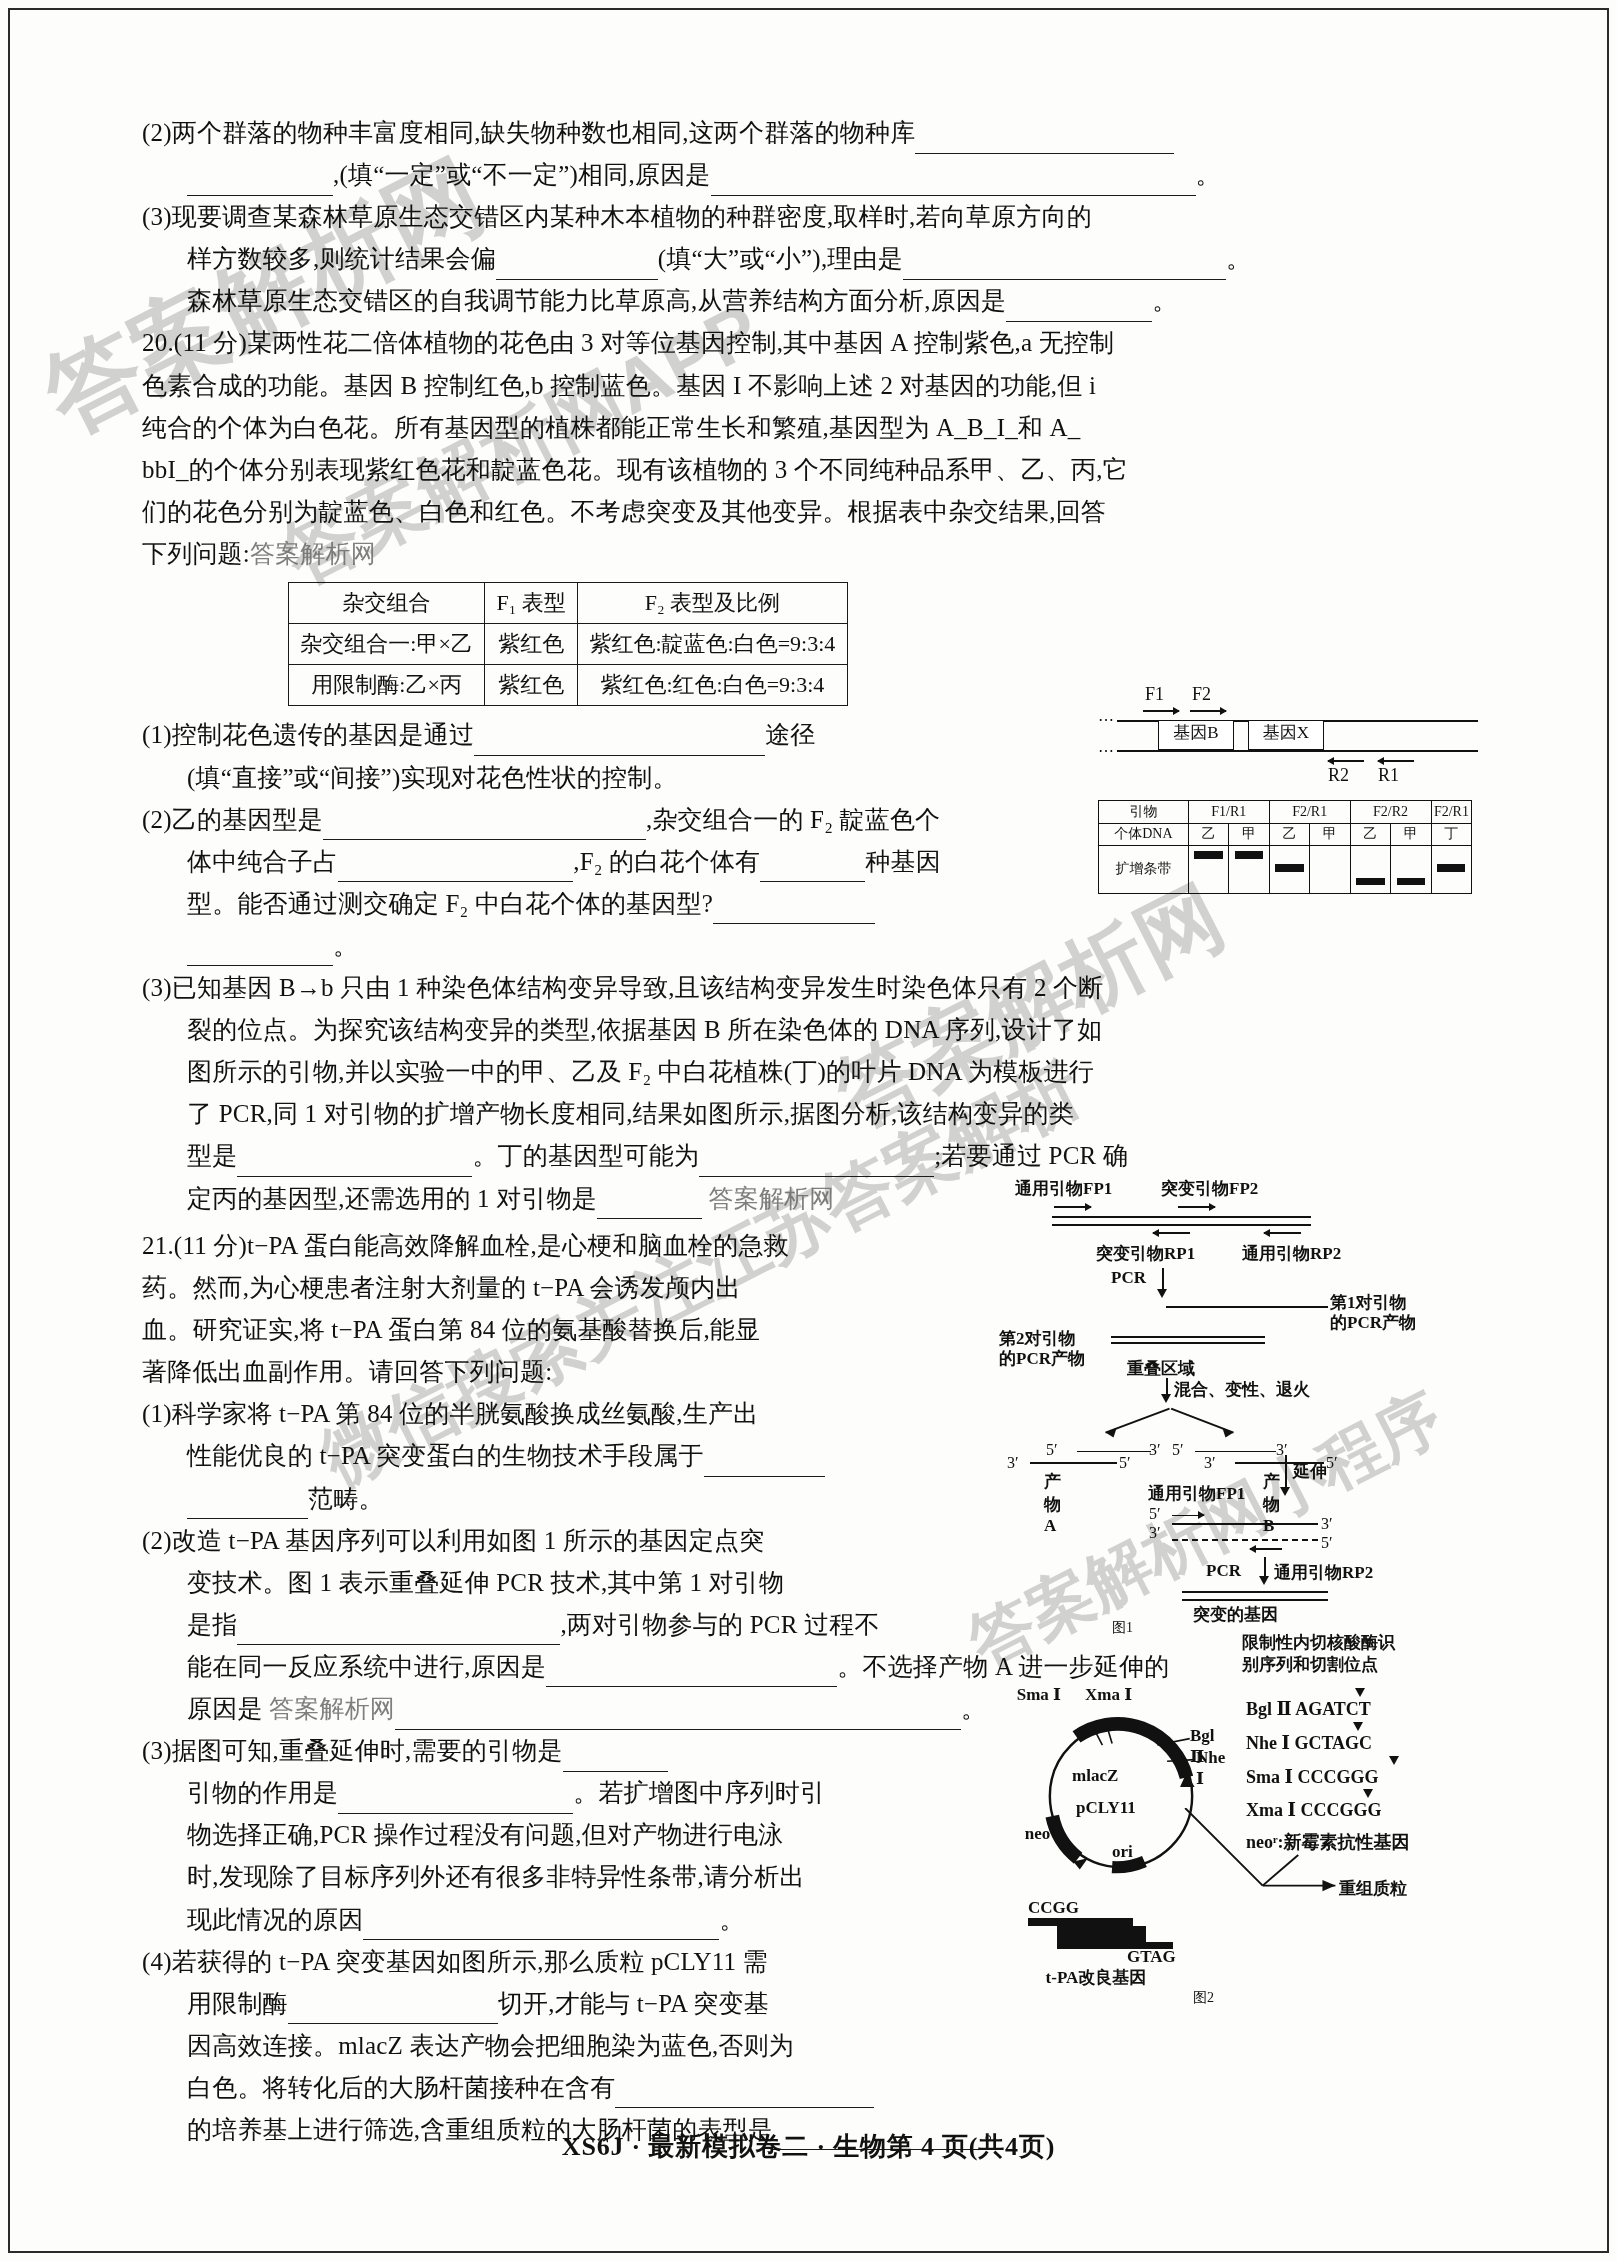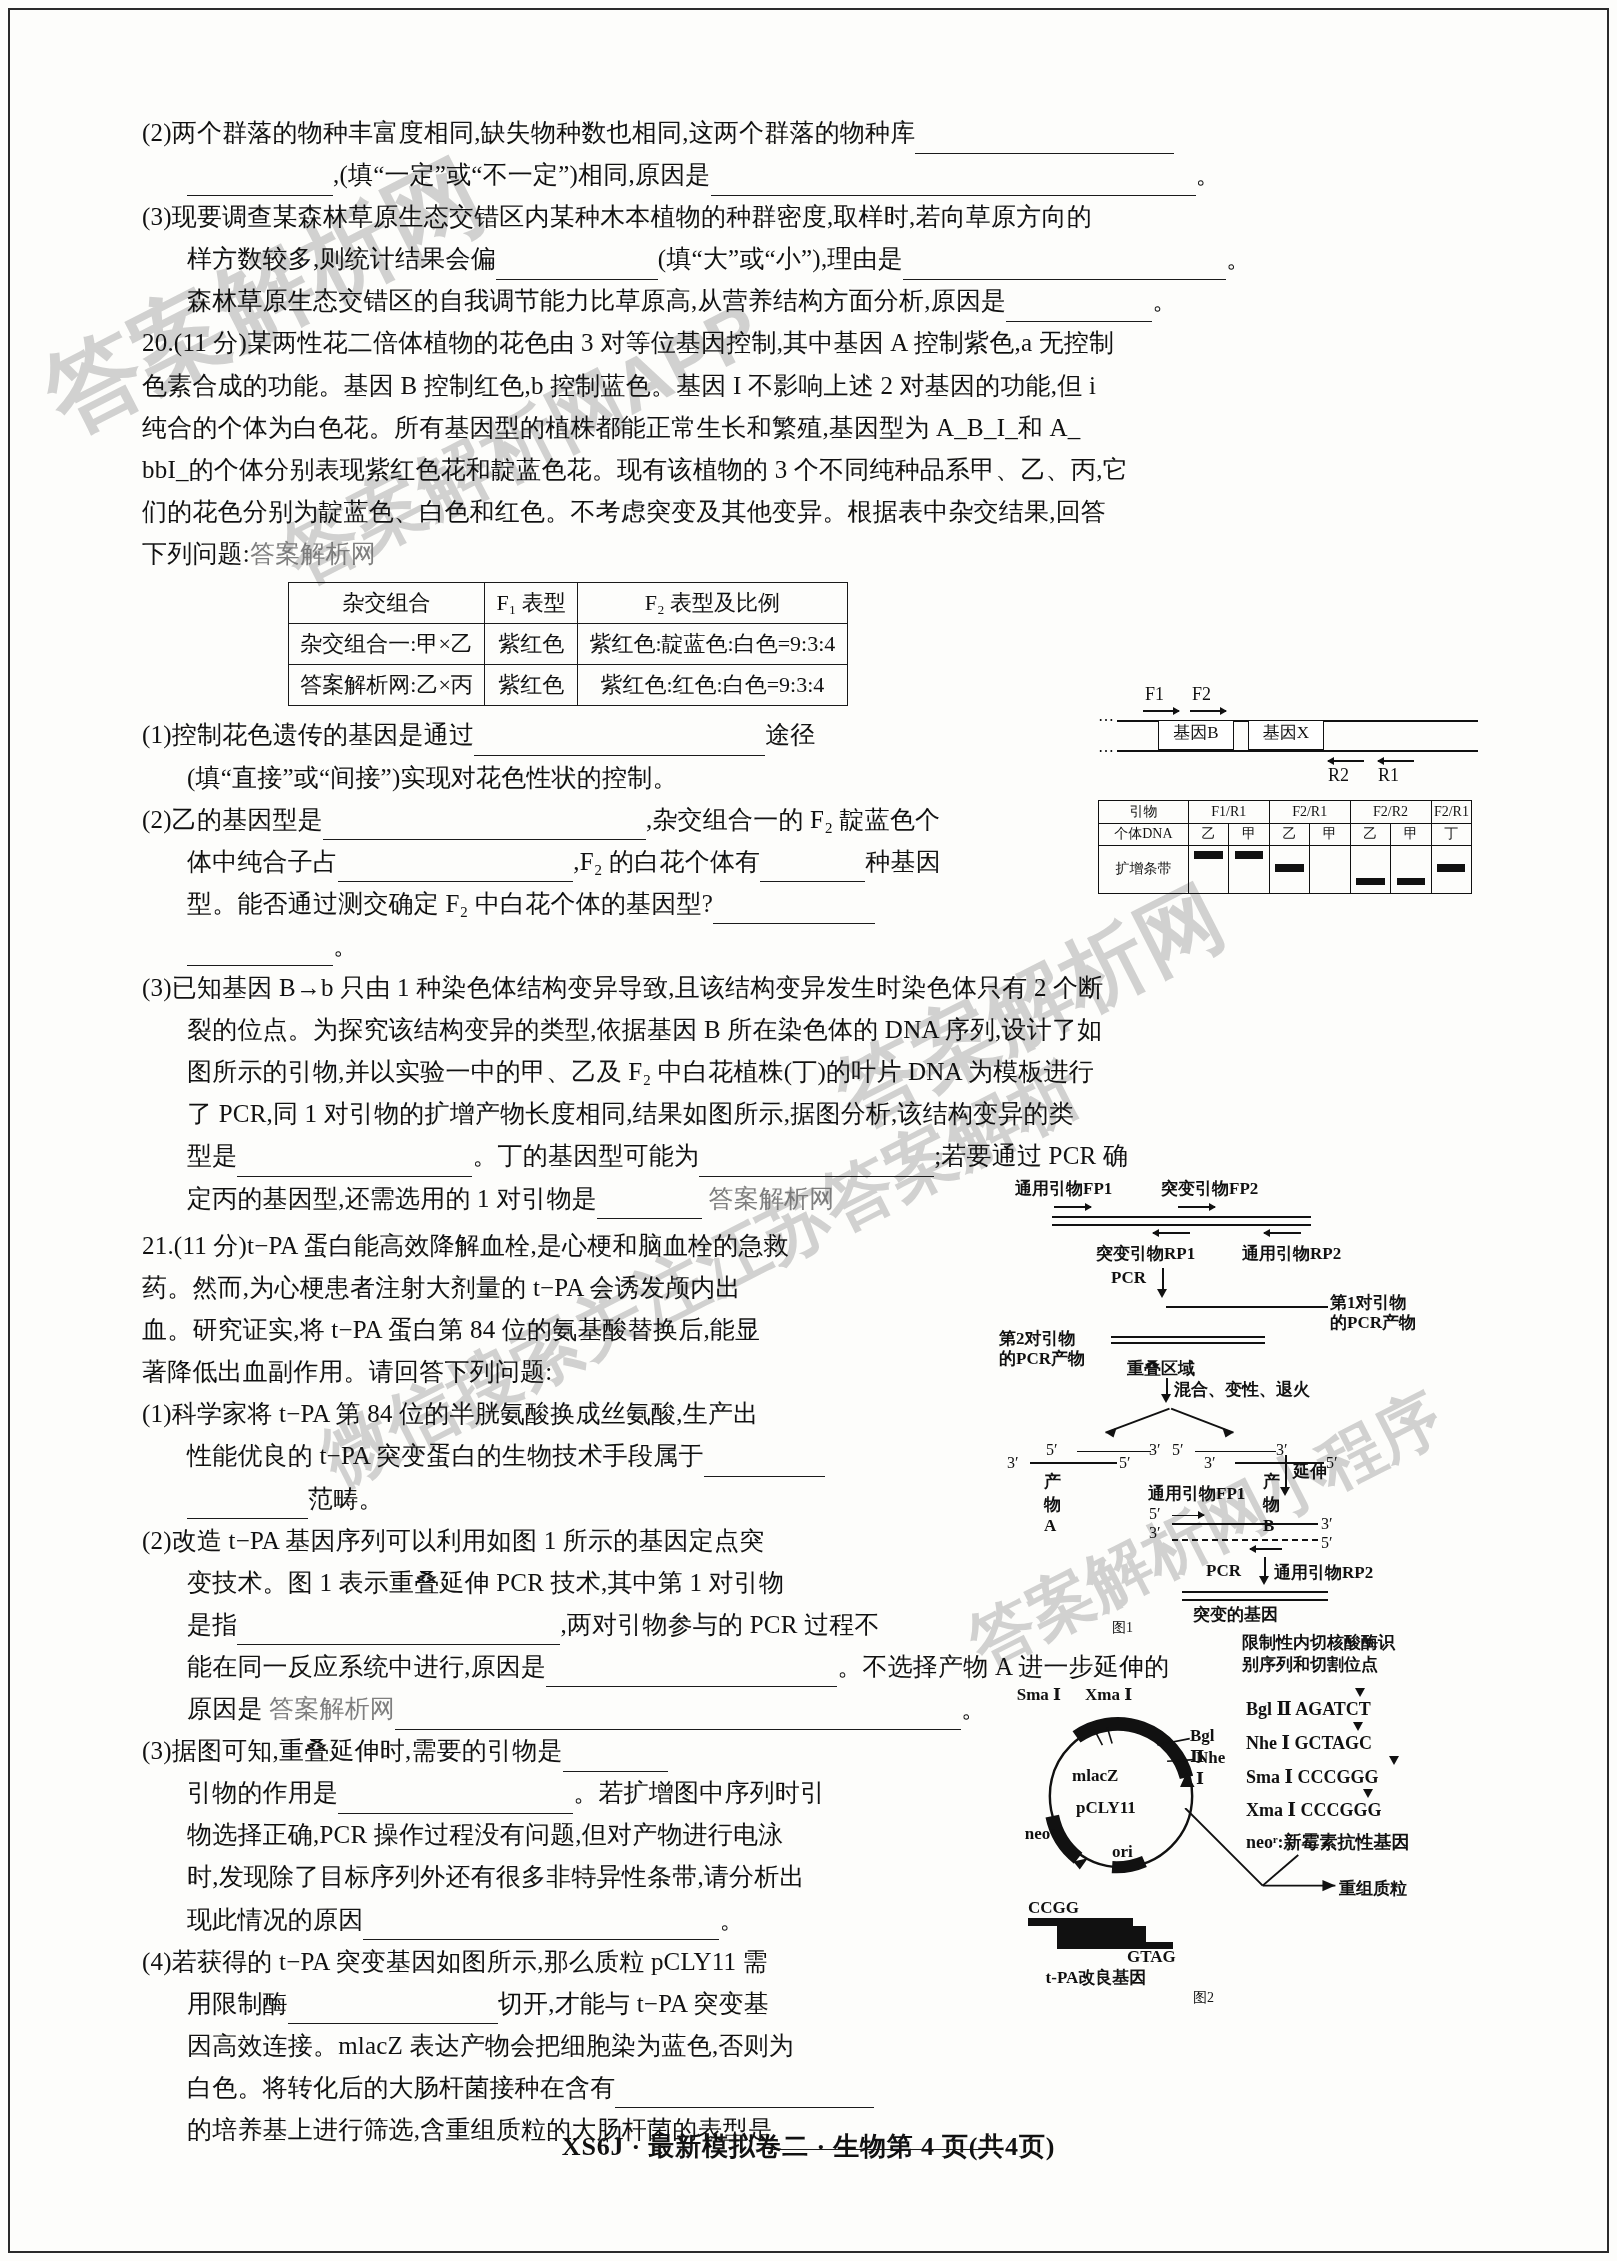--- a/index.html
+++ b/index.html
@@ -236,21 +236,21 @@
             <th>F₂ 表型及比例</th>
           </tr>
         </thead>
         <tbody>
           <tr>
             <td>杂交组合一:甲×乙</td>
             <td>紫红色</td>
             <td>紫红色:靛蓝色:白色=9:3:4</td>
           </tr>
           <tr>
-            <td>答案解析网:乙×丙</td>
+            <td>用限制酶:乙×丙</td>
             <td>紫红色</td>
             <td>紫红色:红色:白色=9:3:4</td>
           </tr>
         </tbody>
       </table>
     </div>
 
     <p class="para" style="width:849px">
       <span>(1)控制花色遗传的基因是通过</span><span class="blank b360"></span><span>途径</span>
     </p>

